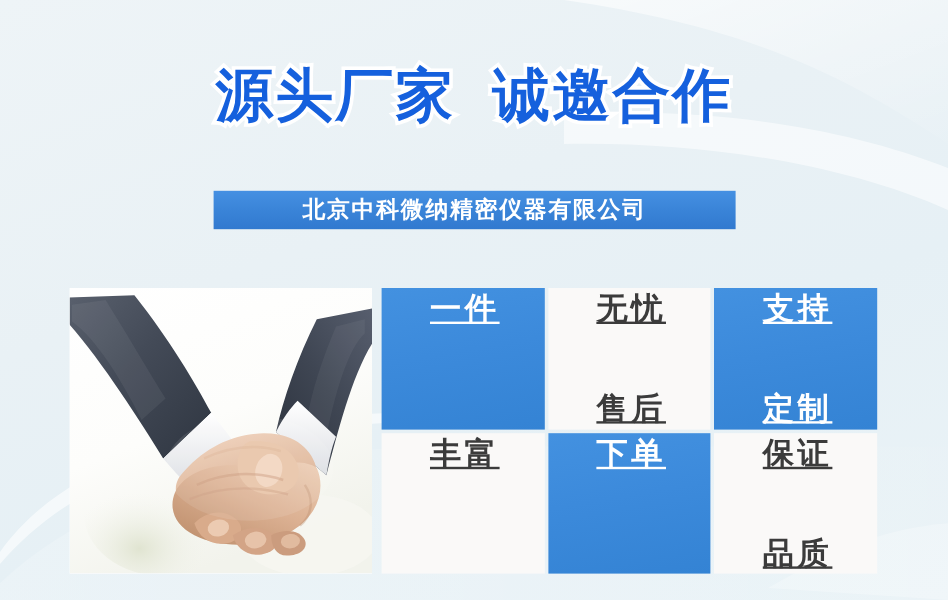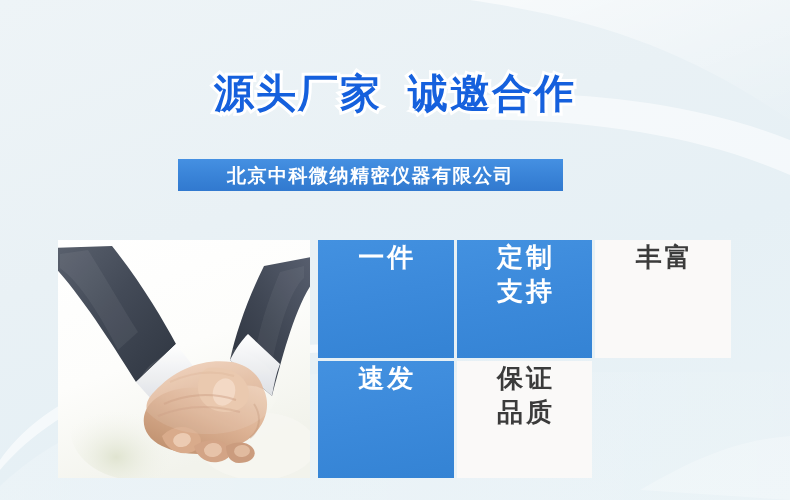--- a/index.html
+++ b/index.html
@@ -30,38 +30,37 @@
     pointer-events: none;
   }
 
   
   #headline {
     position: absolute;
     left: 0;
     top: 42px;
     width: 790px;
     text-align: center;
-    font-size: 40px;
+    font-size: 48px;
     line-height: 78px;
     font-weight: bold;
     letter-spacing: 2px;
     color: #1560dd;
     -webkit-text-stroke: 6px #ffffff;
     paint-order: stroke fill;
     text-shadow: 0 2px 2px rgba(255,255,255,0.9);
     white-space: pre;
-    margin-top: 12px;
   }
 
   
   #company-bar {
     position: absolute;
     left: 178px;
     top: 159px;
-    width: 385px;
+    width: 435px;
     height: 32px;
     background: linear-gradient(180deg, #4590e2 0%, #3a84d8 50%, #3179cf 100%);
     display: flex;
     align-items: center;
     justify-content: center;
   }
   #company-bar .name {
     color: #ffffff;
     font-size: 19px;
     font-weight: bold;
@@ -90,26 +89,27 @@
     height: 238px;
     display: grid;
     grid-template-columns: repeat(3, 1fr);
     grid-template-rows: repeat(2, 1fr);
     gap: 3px;
   }
   .cell {
     display: flex;
     flex-direction: column;
     align-items: center;
-    justify-content: flex-start;
+    justify-content: space-between;
     font-size: 26px;
     font-weight: bold;
     line-height: 1.32;
     letter-spacing: 3px;
     text-indent: 3px;
+    text-decoration: underline;
   }
   .cell.blue {
     background: linear-gradient(170deg, #4391e0 0%, #3c8adb 45%, #3483d4 100%);
     color: #ffffff;
   }
   .cell.light {
     background: #faf9f8;
     color: #3b3b3b;
   }
   .cell .line { display: block; }
@@ -218,29 +218,33 @@
       <path d="M 196 164 C 204 176 202 190 192 198" stroke="#b98d6e" stroke-width="2" fill="none" opacity="0.35"></path>
 
       <ellipse cx="150" cy="150" rx="70" ry="44" fill="#ffffff" opacity="0.1"></ellipse>
     </svg>
   </div>
 
   <div id="feature-grid">
       <div class="cell blue">
         <span class="line">一件</span>
       </div>
+      <div class="cell light">
+        <span class="line">无忧</span>
+        <span class="line">售后</span>
+      </div>
       <div class="cell blue">
+        <span class="line">支持</span>
         <span class="line">定制</span>
-        <span class="line">支持</span>
       </div>
       <div class="cell light">
         <span class="line">丰富</span>
       </div>
       <div class="cell blue">
-        <span class="line">速发</span>
+        <span class="line">下单</span>
       </div>
       <div class="cell light">
         <span class="line">保证</span>
         <span class="line">品质</span>
       </div>
     </div>
 
 </div>
 
 </body></html>

